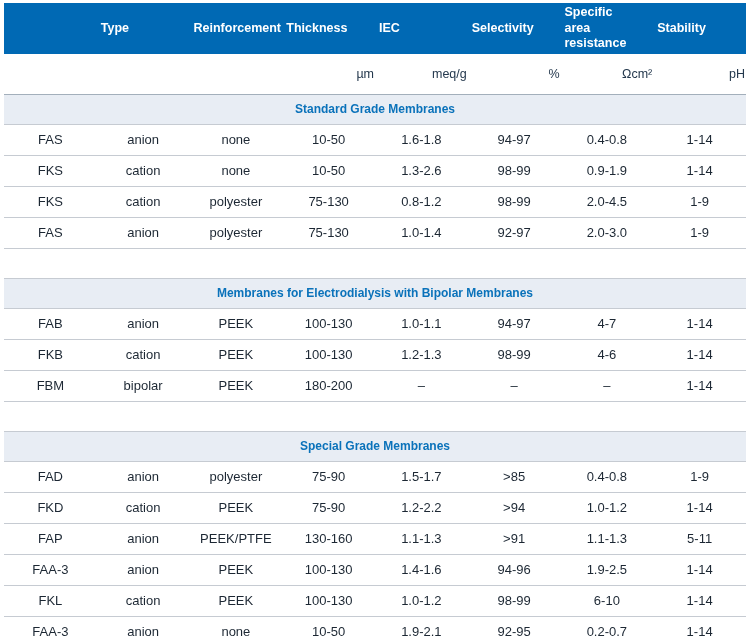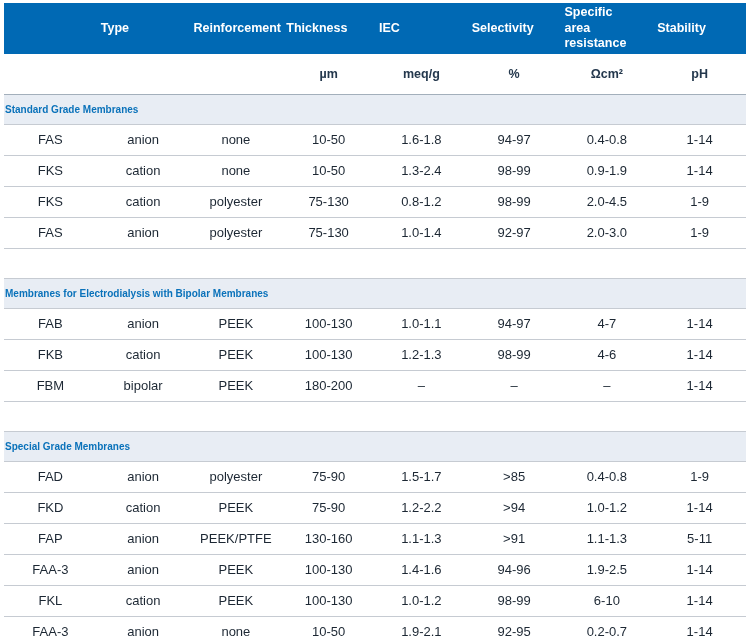--- a/index.html
+++ b/index.html
@@ -23,32 +23,33 @@
     height:34px;
     padding:2px 4px;
     vertical-align:middle;
     text-align:left;
     white-space:pre-line;
     line-height:1.25;
   }
   thead tr.units th{
     color:var(--units-text);
     font-size:12.5px;
-    font-weight:bold;
+    font-weight:normal;
     height:38px;
-    text-align:center;
+    text-align:right;
     vertical-align:middle;
     border-bottom:1px solid var(--strong-rule);
     background:#ffffff;
   }
   tr.section-row td{
     background:var(--section-bg);
     color:var(--accent);
     font-weight:bold;
-    font-size:10px;
+    font-size:12px;
+    text-align:center;
     vertical-align:middle;
     height:27px;
     border-top:1px solid var(--rule);
     border-bottom:1px solid var(--rule);
   }
   tr.data-row td{
     height:30px;
     text-align:center;
     vertical-align:middle;
     font-size:13px;
@@ -103,21 +104,21 @@
           <td>1.6-1.8</td>
           <td>94-97</td>
           <td>0.4-0.8</td>
           <td>1-14</td>
         </tr>
         <tr class="data-row">
           <td>FKS</td>
           <td>cation</td>
           <td>none</td>
           <td>10-50</td>
-          <td>1.3-2.4</td>
+          <td>1.3-2.6</td>
           <td>98-99</td>
           <td>0.9-1.9</td>
           <td>1-14</td>
         </tr>
         <tr class="data-row">
           <td>FKS</td>
           <td>cation</td>
           <td>polyester</td>
           <td>75-130</td>
           <td>0.8-1.2</td>

